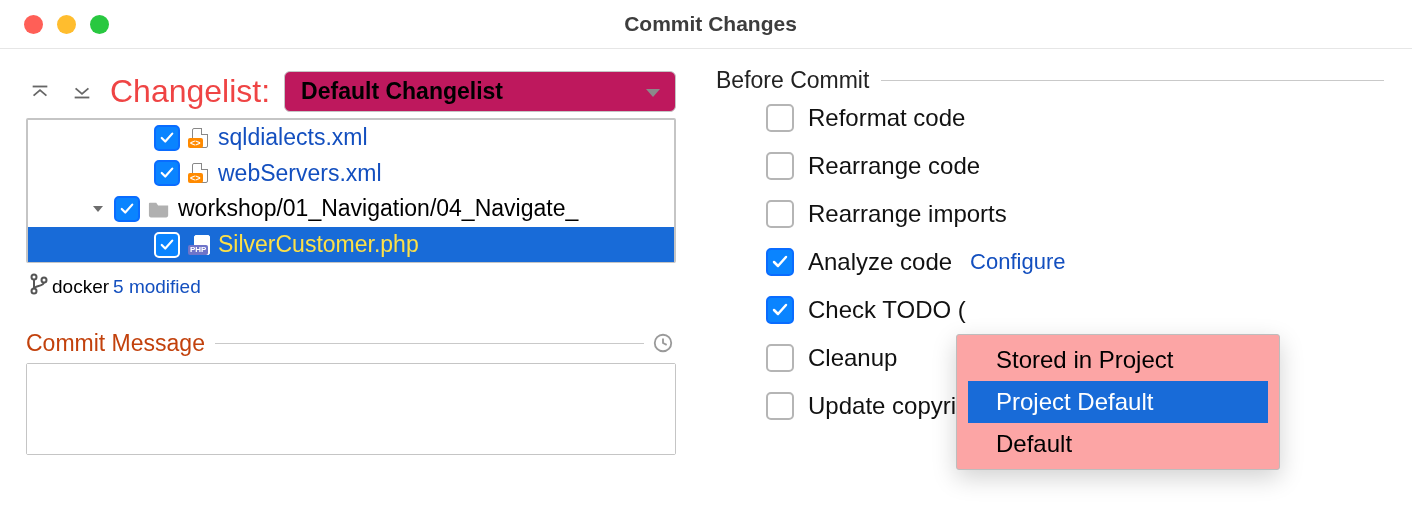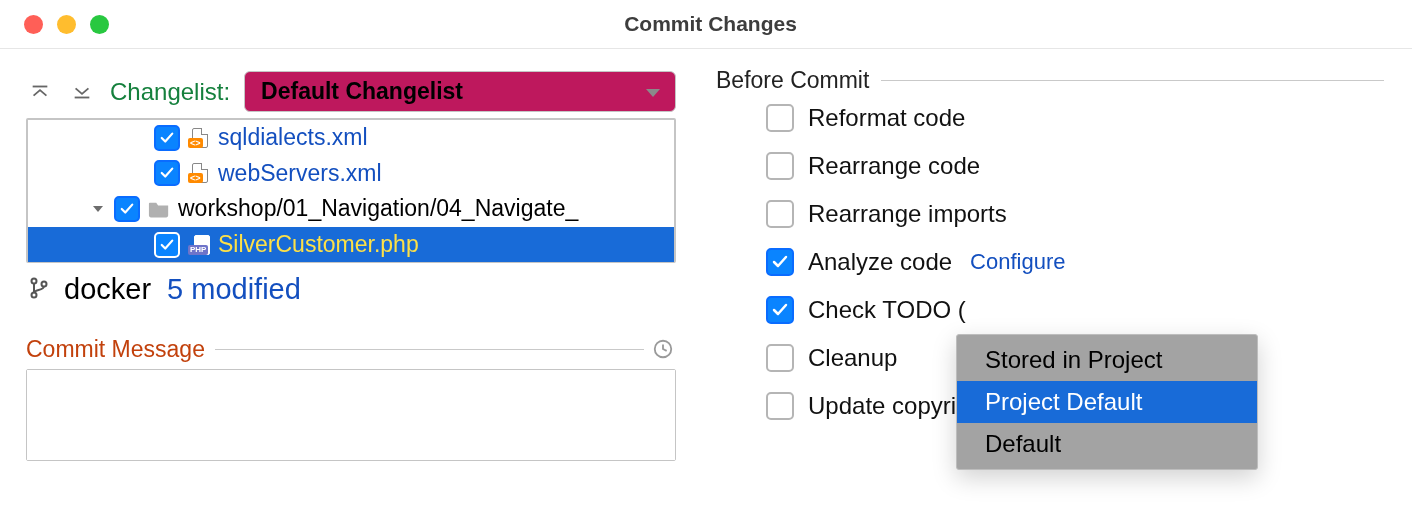--- a/index.html
+++ b/index.html
@@ -30,21 +30,21 @@
 
   
   .cols{display:flex;padding:12px 0 0 0;}
   .left{width:660px;padding:0 0 0 26px;display:flex;flex-direction:column;}
   .right{flex:1;padding:0 28px 0 30px;}
 
   
   .cl-row{display:flex;align-items:center;gap:14px;margin:10px 0 6px 0;}
   .tool-icn{width:28px;height:28px;display:flex;align-items:center;justify-content:center;cursor:pointer;}
   .tool-icn svg{width:22px;height:22px;stroke:#666;fill:none;stroke-width:2;}
-  .cl-label{font-size:24px;color:#15803d;}
+  .cl-label{font-size:32px;color:#ef4444;}
   .cl-select{display:flex;align-items:center;gap:10px;border:1px solid var(--panel-border);border-radius:6px;padding:6px 14px 6px 16px;font-weight:700;font-size:23px;flex:1;margin-right:10px;background:#be185d;cursor:pointer;}
   .cl-select .chev{margin-left:auto;}
   .chev svg{width:16px;height:12px;}
   .chev path{fill:#8a8a8a;}
 
   
   .tree-box{border:2px solid var(--panel-border);border-bottom:1px solid var(--panel-border);border-radius:2px;margin-right:10px;}
   .tree{font-size:23px;line-height:1.2;}
   .tree-row{display:flex;align-items:center;gap:8px;padding:4px 6px 4px 0;white-space:nowrap;overflow:hidden;}
   .ind{display:inline-block;}
@@ -62,21 +62,21 @@
   .xml-icn{position:relative;width:22px;height:20px;}
   .xml-icn .pg{position:absolute;top:0;left:4px;width:14px;height:18px;background:#fff;border:1.5px solid #888;border-radius:2px;}
   .xml-icn .pg::before{content:"";position:absolute;right:-1px;top:-1px;width:6px;height:6px;background:#fff;border-left:1.5px solid #888;border-bottom:1.5px solid #888;}
   .xml-icn .tag{position:absolute;left:0;bottom:0;background:#ff8a00;color:#fff;font-size:9px;font-weight:700;padding:0 2px;border-radius:2px;line-height:10px;}
   .php-icn{position:relative;width:24px;height:20px;}
   .php-icn .pg{position:absolute;top:0;left:6px;width:14px;height:18px;background:#fff;border:1.5px solid #888;border-radius:2px;}
   .php-icn .tag{position:absolute;left:0;bottom:0;background:#6f74c9;color:#fff;font-size:8px;font-weight:700;padding:0 2px;border-radius:2px;line-height:10px;}
   .tree-row.sel .xml-icn .pg,.tree-row.sel .php-icn .pg{border-color:#fff;}
 
   
-  .status{display:flex;align-items:center;gap:16px;padding:10px 0 0 4px;font-size:29px;}
+  .status{display:flex;align-items:center;gap:4px;padding:10px 0 0 4px;font-size:19px;}
   .branch-icn svg{width:18px;height:22px;stroke:#555;fill:none;stroke-width:2;}
   .mod-link{color:var(--link);cursor:pointer;}
 
   
   .cm-head{display:flex;align-items:center;margin:30px 10px 6px 0;}
   .cm-head .lbl{font-size:23px;color:#c2410c;margin-right:10px;}
   .cm-head .rule{flex:1;height:1px;background:#c9c9c9;}
   .cm-head .hist{width:24px;height:24px;margin-left:8px;cursor:pointer;}
   .cm-head .hist svg{width:22px;height:22px;stroke:#9a9a9a;fill:none;stroke-width:2;}
   .cm-input{border:1px solid var(--panel-border);height:90px;margin-right:10px;border-radius:2px;}
@@ -88,21 +88,21 @@
   .bc-head .rule{flex:1;height:1px;background:#c9c9c9;}
 
   .opt{display:flex;align-items:center;gap:14px;padding:10px 0;}
   .opt .box{width:24px;height:24px;border:2px solid #b5b5b5;border-radius:5px;flex:0 0 24px;background:#fff;display:flex;align-items:center;justify-content:center;cursor:pointer;margin-left:50px;}
   .opt .box.on{background:#0a84ff;border-color:#0a6cff;}
   .opt .box svg{width:16px;height:16px;}
   .opt .txt{font-size:24px;color:#111;}
   .cfg-link{color:var(--link);cursor:pointer;margin-left:4px;}
 
   
-  .popup{position:absolute;left:956px;top:334px;background:#a3a3a3;border:1px solid #bdbdbd;border-radius:3px;padding:4px 0;box-shadow:0 8px 24px rgba(0,0,0,.18);font-size:24px;min-width:300px;}
+  .popup{position:absolute;left:956px;top:334px;background:#fca5a5;border:1px solid #bdbdbd;border-radius:3px;padding:4px 11px;box-shadow:0 8px 24px rgba(0,0,0,.18);font-size:24px;min-width:300px;}
   .popup .mi{padding:7px 28px;cursor:pointer;}
   .popup .mi.sel{background:var(--sel-row);color:#fff;}
 </style>
 </head>
 <body>
 
 <div class="titlebar">
   <div class="traffic">
     <div class="dot r"></div>
     <div class="dot y"></div>

